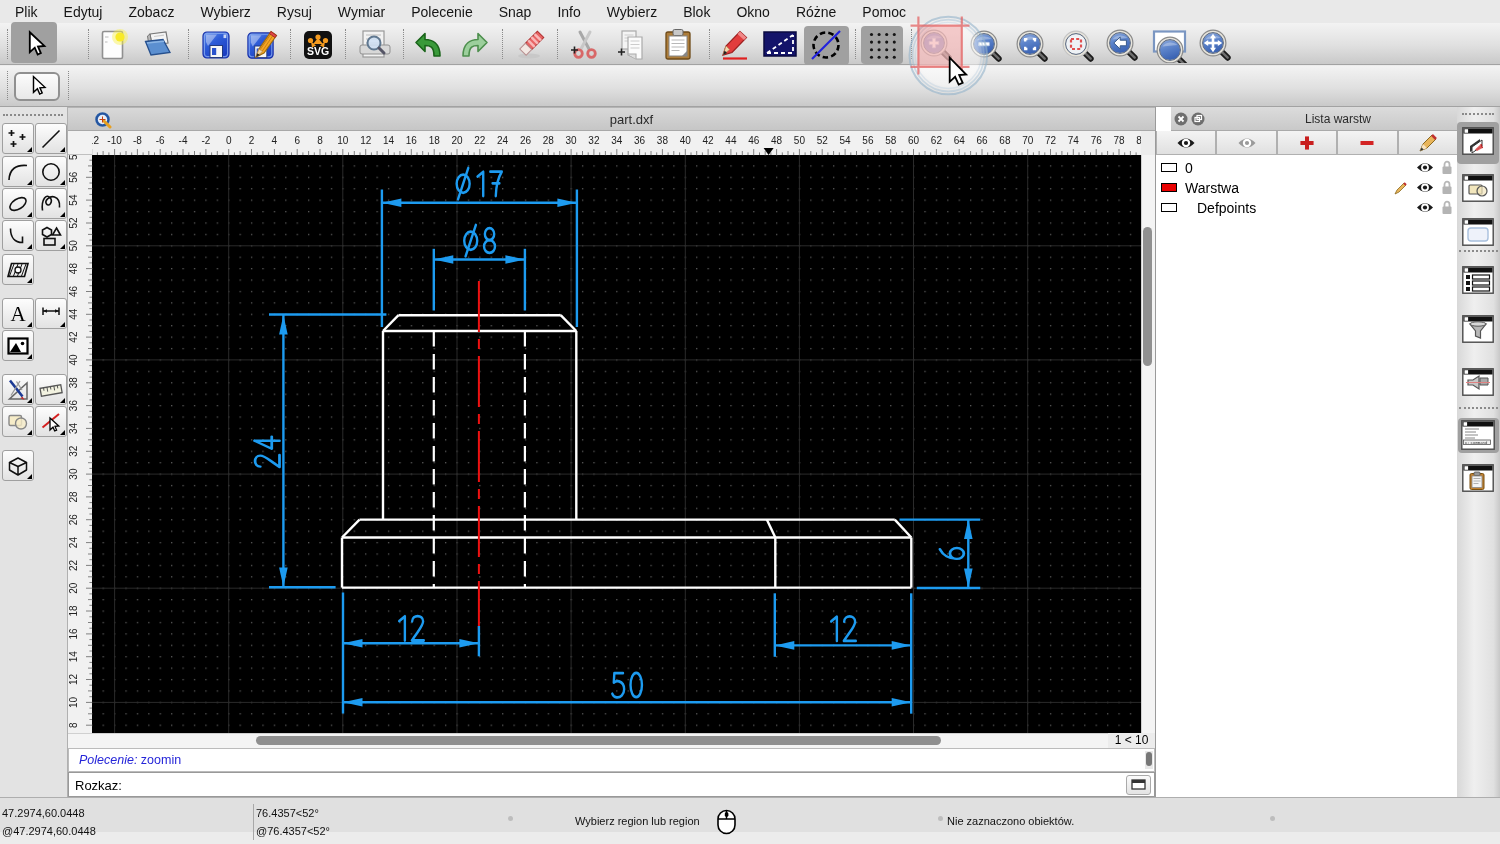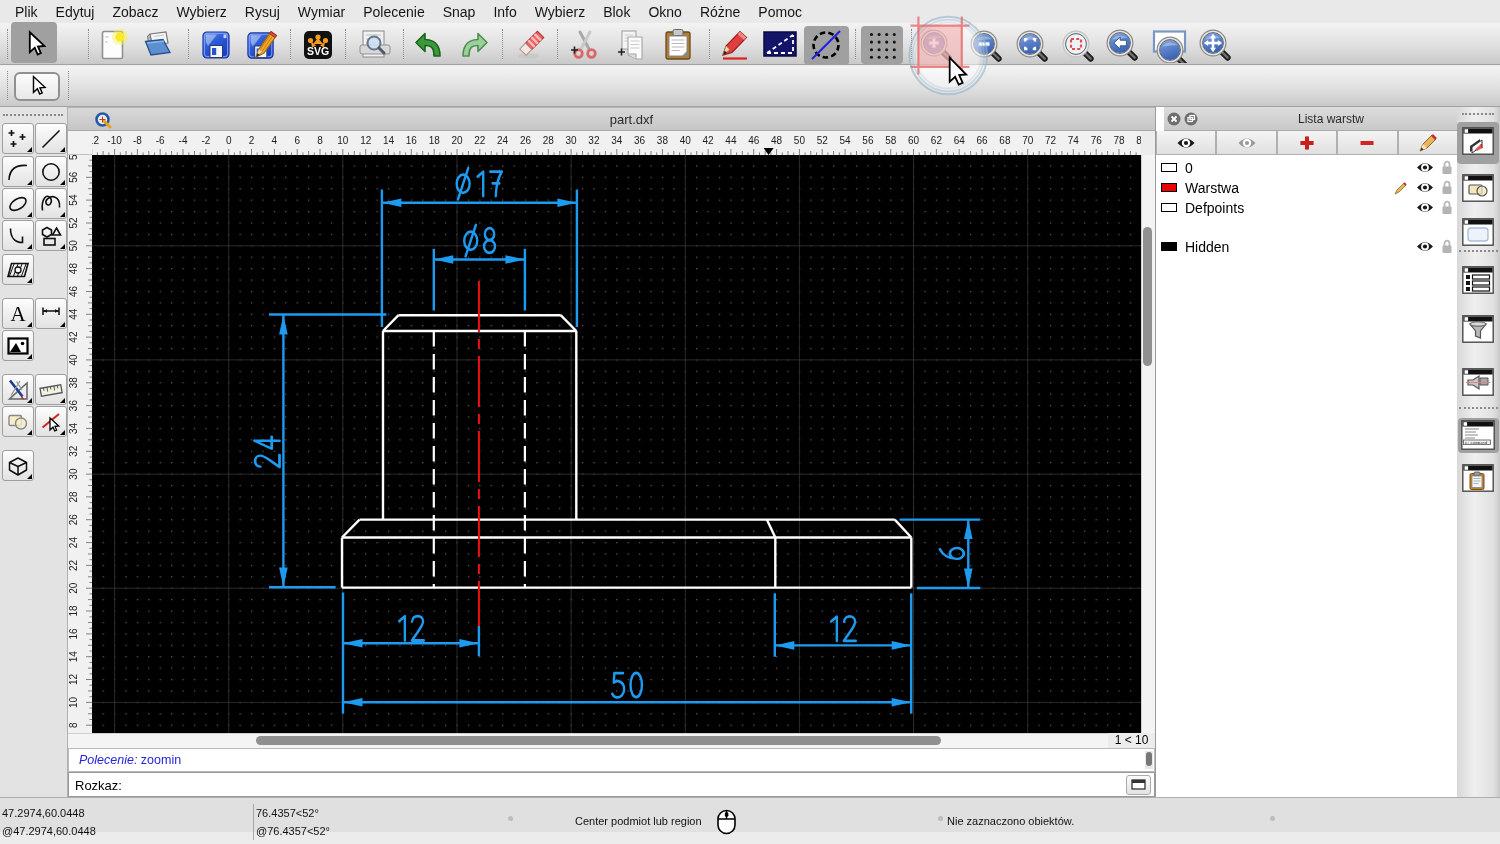--- a/index.html
+++ b/index.html
@@ -1,30 +1,30 @@
 <!DOCTYPE html>
 <html><head><meta charset="utf-8"><style>
 *{margin:0;padding:0;box-sizing:border-box}
 html,body{width:1500px;height:844px;overflow:hidden;font-family:"Liberation Sans",sans-serif;background:#ececec}
 .abs{position:absolute}
 #page{position:relative;width:1500px;height:844px}
 #menubar{position:absolute;left:0;top:0;width:1500px;height:23px;background:#e9e9e9;
- display:flex;align-items:center;gap:18px;padding-left:15px;font-size:14px;color:#151515}
+ display:flex;align-items:center;gap:26px;padding-left:15px;font-size:14px;color:#151515}
 .tbrow{position:absolute;left:0;width:1500px;background:linear-gradient(#f3f3f3,#e0e0e0 55%,#c9c9c9);border-bottom:1px solid #a2a2a2}
 .vsep{position:absolute;width:1px;border-left:1px dotted #8a8a8a;top:6px;height:30px}
 .selbtn{position:absolute;background:#a0a0a0;border-radius:4px}
 .dock-l{position:absolute;left:0;top:107px;width:68px;height:690px;background:#e3e3e3;border-right:1px solid #b0b0b0}
 .pbtn{position:absolute;width:32px;height:31px;background:linear-gradient(#fdfdfd,#e2e2e2);border:1px solid #9f9f9f;border-radius:3px}
 .pbtn svg{position:absolute;left:3px;top:3px}
 .tri{position:absolute;right:1px;bottom:1px;width:0;height:0;border-left:5px solid transparent;border-bottom:5px solid #000}
 #titlebar{position:absolute;left:68px;top:107px;width:1087px;height:24px;background:linear-gradient(#d8d8d8,#c6c6c6);border-bottom:1px solid #a8a8a8;border-top:1px solid #b4b4b4}
 #titlebar .t{position:absolute;left:20px;top:4px;width:1087px;text-align:center;font-size:13px;color:#2a2a2a}
 .ruler{position:absolute;background:#f2f2f2}
 #lpanel{position:absolute;left:1155px;top:107px;width:302px;height:690px;background:#fff;border-left:1px solid #9a9a9a}
-#lpanel .hd{position:absolute;left:8px;top:0;width:302px;height:24px;background:linear-gradient(#dcdcdc,#c9c9c9);border-bottom:1px solid #aaa}
+#lpanel .hd{position:absolute;left:15px;top:0;width:302px;height:24px;background:linear-gradient(#dcdcdc,#c9c9c9);border-bottom:1px solid #aaa}
 #lpanel .hd .t{position:absolute;left:16px;width:302px;text-align:center;top:5px;font-size:12px;color:#2a2a2a}
 .lyrbtn{position:absolute;top:24px;height:24px;background:linear-gradient(#f4f4f4,#e0e0e0);border:1px solid #b0b0b0;border-top:none}
 .lyrrow{position:absolute;left:0;width:300px;height:20px;font-size:14px;color:#000}
 .dock-r{position:absolute;left:1457px;top:107px;width:43px;height:690px;background:linear-gradient(90deg,#d8d8d8,#efefef 40%,#e0e0e0 85%,#c8c8c8)}
 #statusbar{position:absolute;left:0;top:797px;width:1500px;height:35px;background:#e0e0e0;border-top:1px solid #aeaeae;font-size:11px;color:#111}
 .cmd{position:absolute;background:#fff}
 </style></head><body>
 <div id="page">
 <div id="menubar">
       <span>Plik</span>
@@ -1037,34 +1037,21 @@
           <circle cx="9" cy="6.5" r="3.9" fill="#fff"></circle>
           <circle cx="9" cy="6.5" r="2.1" fill="#1a1a1a"></circle>
         </svg>
         <svg style="position:absolute;left:285px;top:2px" width="12" height="15" viewBox="0 0 12 15">
           <path d="M3.5,7 V4.5 a2.5,2.8 0 0 1 5,0 V7" fill="none" stroke="#b8b8b8" stroke-width="1.8"></path>
           <rect x="1.5" y="6.5" width="9" height="7.5" rx="1" fill="#b4b4b4"></rect>
         </svg>
       </div>
       <div class="lyrrow" style="top:90.6px">
         <div style="position:absolute;left:5px;top:5px;width:16px;height:9px;background:#fff;border:1.5px solid #000"></div>
-        <span style="position:absolute;left:29px;top:2px">Defpoints</span>
-        <svg style="position:absolute;left:260px;top:3px" width="18" height="13" viewBox="0 0 18 13">
-          <path d="M1,6.5 Q9,-2 17,6.5 Q9,15 1,6.5 Z" fill="#1a1a1a"></path>
-          <circle cx="9" cy="6.5" r="3.9" fill="#fff"></circle>
-          <circle cx="9" cy="6.5" r="2.1" fill="#1a1a1a"></circle>
-        </svg>
-        <svg style="position:absolute;left:285px;top:2px" width="12" height="15" viewBox="0 0 12 15">
-          <path d="M3.5,7 V4.5 a2.5,2.8 0 0 1 5,0 V7" fill="none" stroke="#b8b8b8" stroke-width="1.8"></path>
-          <rect x="1.5" y="6.5" width="9" height="7.5" rx="1" fill="#b4b4b4"></rect>
-        </svg>
-      </div>
-      <div class="lyrrow" style="top:130.2px">
-        <div style="position:absolute;left:5px;top:5px;width:16px;height:9px;background:#000;border:1.5px solid #000"></div>
-        <span style="position:absolute;left:29px;top:2px">Hidden</span>
+        <span style="position:absolute;left:41px;top:2px">Defpoints</span>
         <svg style="position:absolute;left:260px;top:3px" width="18" height="13" viewBox="0 0 18 13">
           <path d="M1,6.5 Q9,-2 17,6.5 Q9,15 1,6.5 Z" fill="#1a1a1a"></path>
           <circle cx="9" cy="6.5" r="3.9" fill="#fff"></circle>
           <circle cx="9" cy="6.5" r="2.1" fill="#1a1a1a"></circle>
         </svg>
         <svg style="position:absolute;left:285px;top:2px" width="12" height="15" viewBox="0 0 12 15">
           <path d="M3.5,7 V4.5 a2.5,2.8 0 0 1 5,0 V7" fill="none" stroke="#b8b8b8" stroke-width="1.8"></path>
           <rect x="1.5" y="6.5" width="9" height="7.5" rx="1" fill="#b4b4b4"></rect>
         </svg>
       </div>
@@ -1149,21 +1136,21 @@
         <rect x="2" y="4" width="10" height="11.5" fill="#f4f4f4" stroke="#888" stroke-width="0.8"></rect>
         <path d="M3.5,6.5 h7 M3.5,9 h7 M3.5,11.5 h5" stroke="#aaa" stroke-width="0.9"></path>
       </g>
     </svg>
     <div id="statusbar">
 <span class="abs" style="left:2px;top:9px">47.2974,60.0448</span>
 <span class="abs" style="left:2px;top:27px">@47.2974,60.0448</span>
 <div class="abs" style="left:253px;top:6px;width:1px;height:36px;background:#a8a8a8"></div>
       <span class="abs" style="left:256px;top:9px">76.4357&lt;52°</span>
 <span class="abs" style="left:256px;top:27px">@76.4357&lt;52°</span>
-<span class="abs" style="left:575px;top:17px">Center podmiot lub region</span>
+<span class="abs" style="left:575px;top:17px">Wybierz region lub region</span>
 <svg class="abs" style="left:716px;top:11px" width="22" height="26" viewBox="0 0 22 26">
 <rect x="2" y="1.5" width="17" height="23" rx="8.5" fill="#fff" stroke="#000" stroke-width="1.6"></rect>
 <path d="M10.5,1.5 V10 M2,10 H19" stroke="#000" stroke-width="1.4"></path>
 <rect x="8.8" y="3" width="3.6" height="5" rx="1.8" fill="#000"></rect>
       </svg>
 <span class="abs" style="left:947px;top:17px">Nie zaznaczono obiektów.</span>
 <span class="abs" style="left:508px;top:18px;width:5px;height:5px;border-radius:3px;background:#bdbdbd"></span>
 <span class="abs" style="left:938px;top:18px;width:5px;height:5px;border-radius:3px;background:#bdbdbd"></span>
 <span class="abs" style="left:1270px;top:18px;width:5px;height:5px;border-radius:3px;background:#bdbdbd"></span>
 </div>

